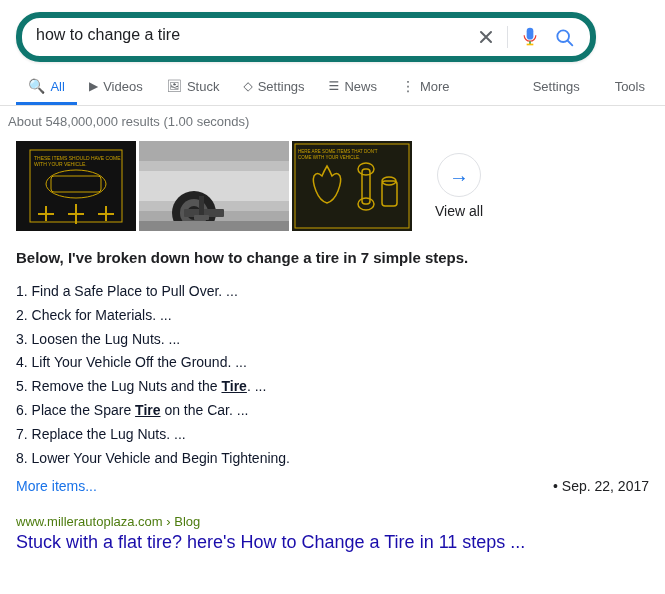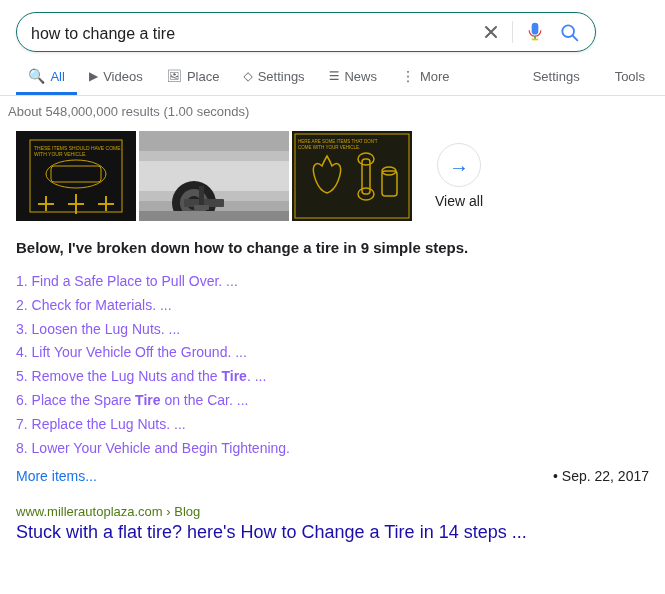--- a/index.html
+++ b/index.html
@@ -11,22 +11,22 @@
       width: 665px;
       overflow-x: hidden;
     }
 
     
     .search-bar-wrapper {
       padding: 12px 16px 0 16px;
     }
     .search-bar {
       display: flex;
-      align-items: flex-end;
-      border: 1px solid #0f766e;
+      align-items: flex-start;
+      border: 6px solid #0f766e;
       border-radius: 24px;
       padding: 8px 14px;
       max-width: 580px;
       box-shadow: 0 1px 3px rgba(0,0,0,0.1);
     }
     .search-input {
       flex: 1;
       border: none;
       outline: none;
       font-size: 16px;
@@ -144,25 +144,26 @@
       font-weight: bold;
       margin-bottom: 12px;
       line-height: 1.4;
     }
     .steps-list {
       list-style: none;
       margin-bottom: 8px;
     }
     .steps-list li {
       font-size: 14px;
-      color: #8b5cf6;
+      color: #0f172a;
       line-height: 1.7;
     }
     .steps-list li b {
       font-weight: bold;
+      text-decoration: underline;
     }
     .more-items {
       font-size: 14px;
       margin-top: 4px;
       display: flex;
       align-items: center;
       gap: 8px;
       justify-content: space-between;
     }
     .more-items a {
@@ -225,21 +226,21 @@
   <a class="nav-tab active">
     <span style="color:#1a73e8; font-size:14px;">🔍</span>
     <span>All</span>
   </a>
   <a class="nav-tab">
     <span style="font-size:12px;">▶</span>
     <span>Videos</span>
   </a>
   <a class="nav-tab">
     <span style="font-size:12px;">🖼</span>
-    <span>Place</span>
+    <span>Stuck</span>
   </a>
   <a class="nav-tab">
     <span style="font-size:12px;">◇</span>
     <span>Settings</span>
   </a>
   <a class="nav-tab">
     <span style="font-size:12px;">☰</span>
     <span>News</span>
   </a>
   <a class="nav-tab">
@@ -323,35 +324,35 @@
 
   <div class="view-all-btn">
     <div class="view-all-circle">
       <span>→</span>
     </div>
     <span>View all</span>
   </div>
 </div>
 
 <div class="main-content">
-  <p class="step-intro">Below, I've broken down how to change a tire in 9 simple steps.</p>
+  <p class="step-intro">Below, I've broken down how to change a tire in 7 simple steps.</p>
 
   <ol class="steps-list">
     <li>1. Find a Safe Place to Pull Over. ...</li>
     <li>2. Check for Materials. ...</li>
     <li>3. Loosen the Lug Nuts. ...</li>
     <li>4. Lift Your Vehicle Off the Ground. ...</li>
     <li>5. Remove the Lug Nuts and the <b>Tire</b>. ...</li>
     <li>6. Place the Spare <b>Tire</b> on the Car. ...</li>
     <li>7. Replace the Lug Nuts. ...</li>
     <li>8. Lower Your Vehicle and Begin Tightening.</li>
   </ol>
 
   <div class="more-items">
     <a href="#">More items...</a>
     <span>• Sep. 22, 2017</span>
   </div>
 </div>
 
 <div class="search-result">
   <div class="result-url">www.millerautoplaza.com › Blog</div>
-  <a class="result-title" href="#">Stuck with a flat tire? here's How to Change a Tire in 14 steps ...</a>
+  <a class="result-title" href="#">Stuck with a flat tire? here's How to Change a Tire in 11 steps ...</a>
 </div>
 
 </body></html>

